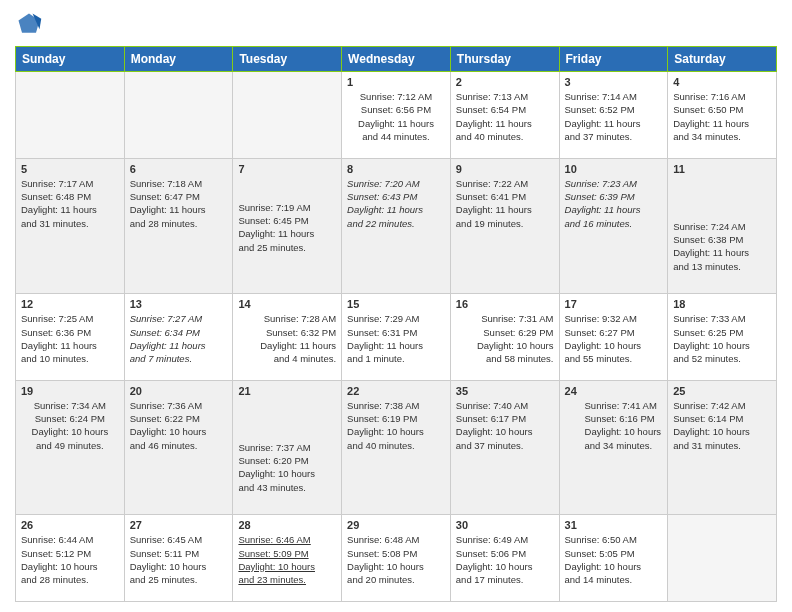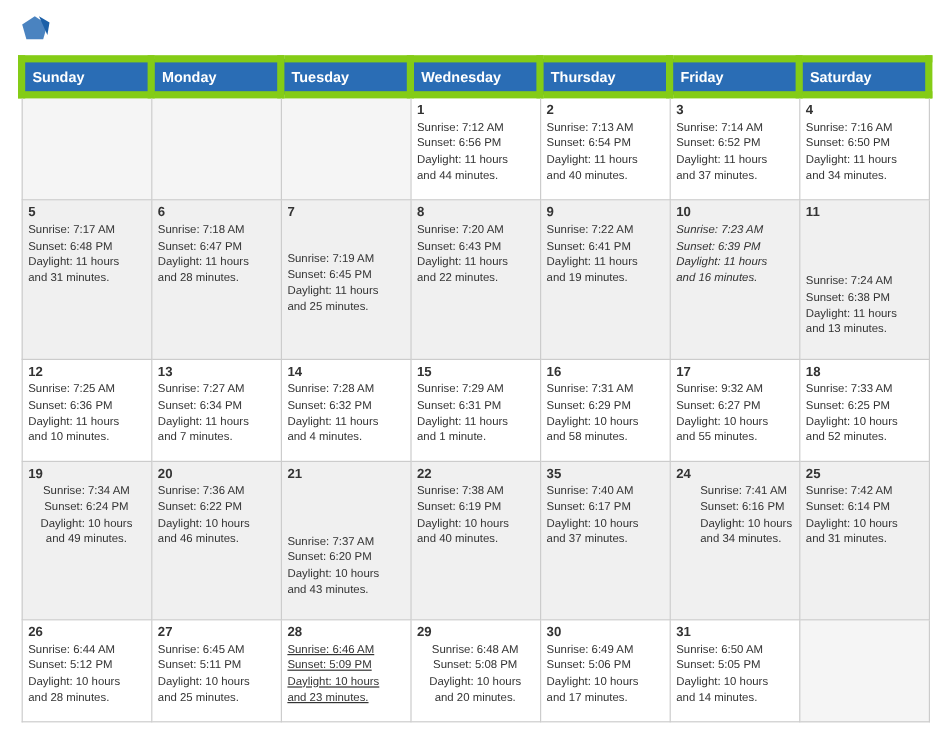--- a/index.html
+++ b/index.html
@@ -59,21 +59,21 @@
       border-collapse: collapse;
       width: 100%;
       table-layout: fixed;
     }
     .calendar th {
       background-color: #2a6db5;
       color: #fff;
       text-align: left;
       padding: 5px 6px;
       font-size: 12px;
-      border: 6px solid #84cc16;
+      border: 1px solid #84cc16;
     }
     .calendar td {
       border: 1px solid #ccc;
       vertical-align: top;
       padding: 4px 5px;
       font-size: 10px;
       color: #333;
       background: #fff;
     }
     .calendar td.empty {
@@ -127,21 +127,21 @@
           <th>Saturday</th>
         </tr>
     </thead>
     <tbody id="calendar-body">
     <tr>
           <td class="empty"></td>
           <td class="empty"></td>
           <td class="empty"></td>
           <td>
             <span class="day-number">1</span>
-            <div class="day-info" style="white-space: pre-line;">Sunrise: 7:12 AM
+            <div class="day-info" style="white-space: pre-line; text-align: center;">Sunrise: 7:12 AM
 Sunset: 6:56 PM
 Daylight: 11 hours
 and 44 minutes.</div>
           </td>
           <td>
             <span class="day-number">2</span>
             <div class="day-info" style="white-space: pre-line;">Sunrise: 7:13 AM
 Sunset: 6:54 PM
 Daylight: 11 hours
 and 40 minutes.</div>
@@ -178,21 +178,21 @@
           </td>
           <td>
             <span class="day-number">7</span>
             <div class="day-info" style="white-space: pre-line; margin-top: 26px;">Sunrise: 7:19 AM
 Sunset: 6:45 PM
 Daylight: 11 hours
 and 25 minutes.</div>
           </td>
           <td>
             <span class="day-number">8</span>
-            <div class="day-info" style="white-space: pre-line;">Sunrise: 7:20 AM
+            <div class="day-info" style="white-space: pre-line; font-style: italic;">Sunrise: 7:20 AM
 Sunset: 6:43 PM
 Daylight: 11 hours
 and 22 minutes.</div>
           </td>
           <td>
             <span class="day-number">9</span>
             <div class="day-info" style="white-space: pre-line;">Sunrise: 7:22 AM
 Sunset: 6:41 PM
 Daylight: 11 hours
 and 19 minutes.</div>
@@ -215,42 +215,42 @@
         <tr>
           <td>
             <span class="day-number">12</span>
             <div class="day-info" style="white-space: pre-line;">Sunrise: 7:25 AM
 Sunset: 6:36 PM
 Daylight: 11 hours
 and 10 minutes.</div>
           </td>
           <td>
             <span class="day-number">13</span>
-            <div class="day-info" style="white-space: pre-line;">Sunrise: 7:27 AM
+            <div class="day-info" style="white-space: pre-line; font-style: italic;">Sunrise: 7:27 AM
 Sunset: 6:34 PM
 Daylight: 11 hours
 and 7 minutes.</div>
           </td>
           <td>
             <span class="day-number">14</span>
-            <div class="day-info" style="white-space: pre-line;">Sunrise: 7:28 AM
+            <div class="day-info" style="white-space: pre-line; text-align: right;">Sunrise: 7:28 AM
 Sunset: 6:32 PM
 Daylight: 11 hours
 and 4 minutes.</div>
           </td>
           <td>
             <span class="day-number">15</span>
             <div class="day-info" style="white-space: pre-line;">Sunrise: 7:29 AM
 Sunset: 6:31 PM
 Daylight: 11 hours
 and 1 minute.</div>
           </td>
           <td>
             <span class="day-number">16</span>
-            <div class="day-info" style="white-space: pre-line;">Sunrise: 7:31 AM
+            <div class="day-info" style="white-space: pre-line; text-align: right;">Sunrise: 7:31 AM
 Sunset: 6:29 PM
 Daylight: 10 hours
 and 58 minutes.</div>
           </td>
           <td>
             <span class="day-number">17</span>
             <div class="day-info" style="white-space: pre-line;">Sunrise: 9:32 AM
 Sunset: 6:27 PM
 Daylight: 10 hours
 and 55 minutes.</div>
@@ -331,21 +331,21 @@
           </td>
           <td>
             <span class="day-number">28</span>
             <div class="day-info" style="white-space: pre-line; text-decoration: underline;">Sunrise: 6:46 AM
 Sunset: 5:09 PM
 Daylight: 10 hours
 and 23 minutes.</div>
           </td>
           <td>
             <span class="day-number">29</span>
-            <div class="day-info" style="white-space: pre-line; text-align: center;">Sunrise: 6:48 AM
+            <div class="day-info" style="white-space: pre-line;">Sunrise: 6:48 AM
 Sunset: 5:08 PM
 Daylight: 10 hours
 and 20 minutes.</div>
           </td>
           <td>
             <span class="day-number">30</span>
             <div class="day-info" style="white-space: pre-line;">Sunrise: 6:49 AM
 Sunset: 5:06 PM
 Daylight: 10 hours
 and 17 minutes.</div>

